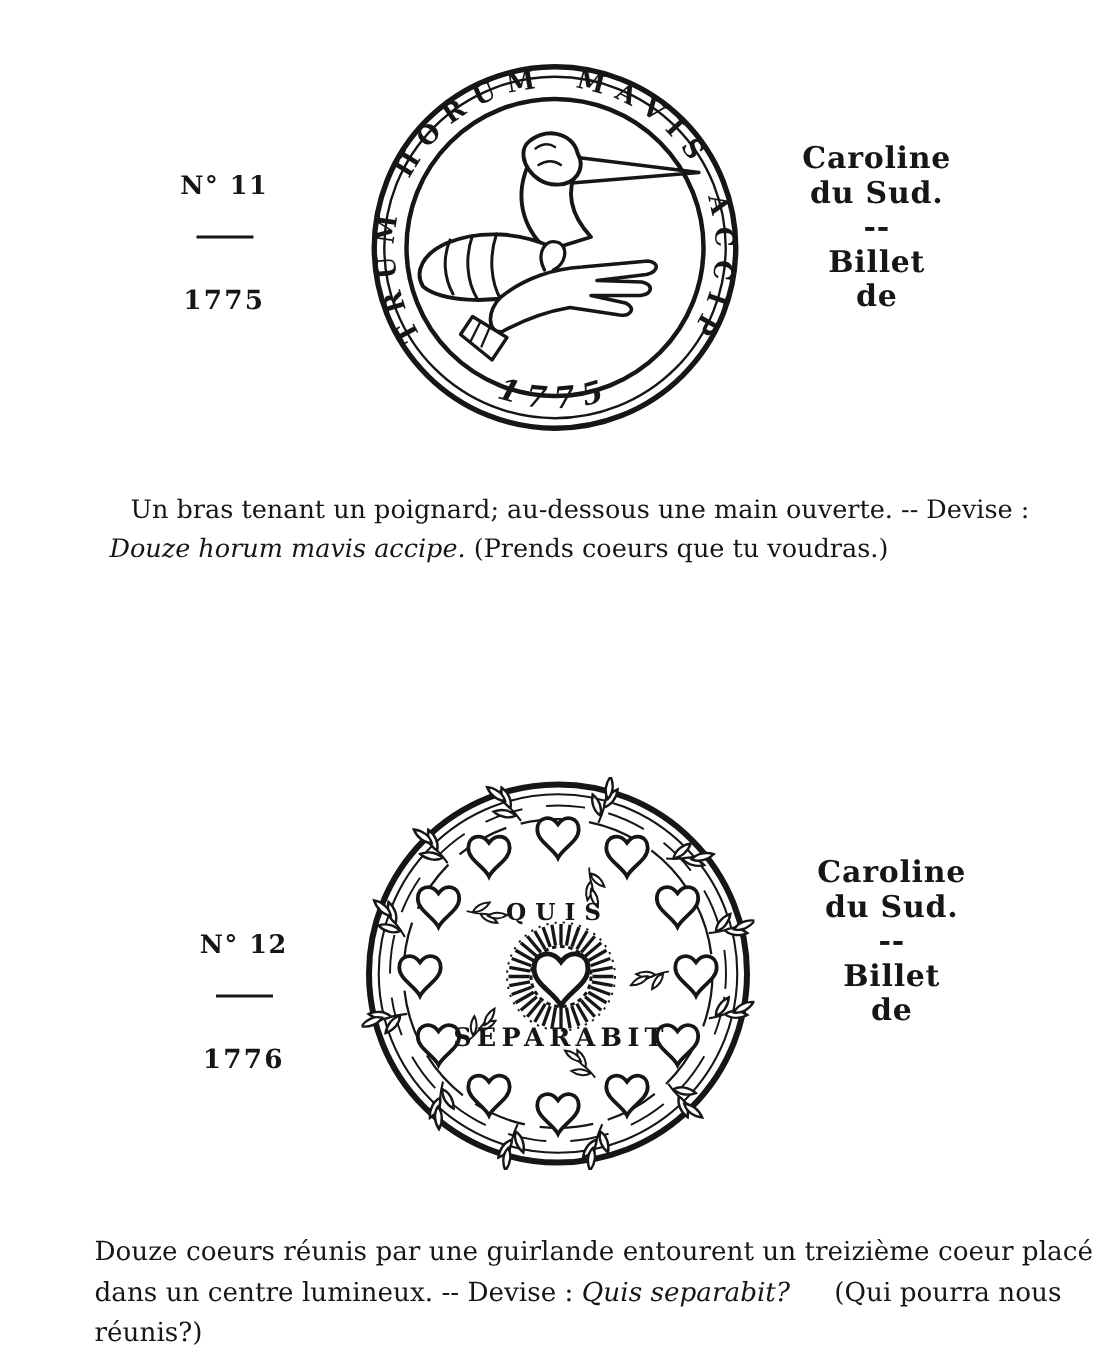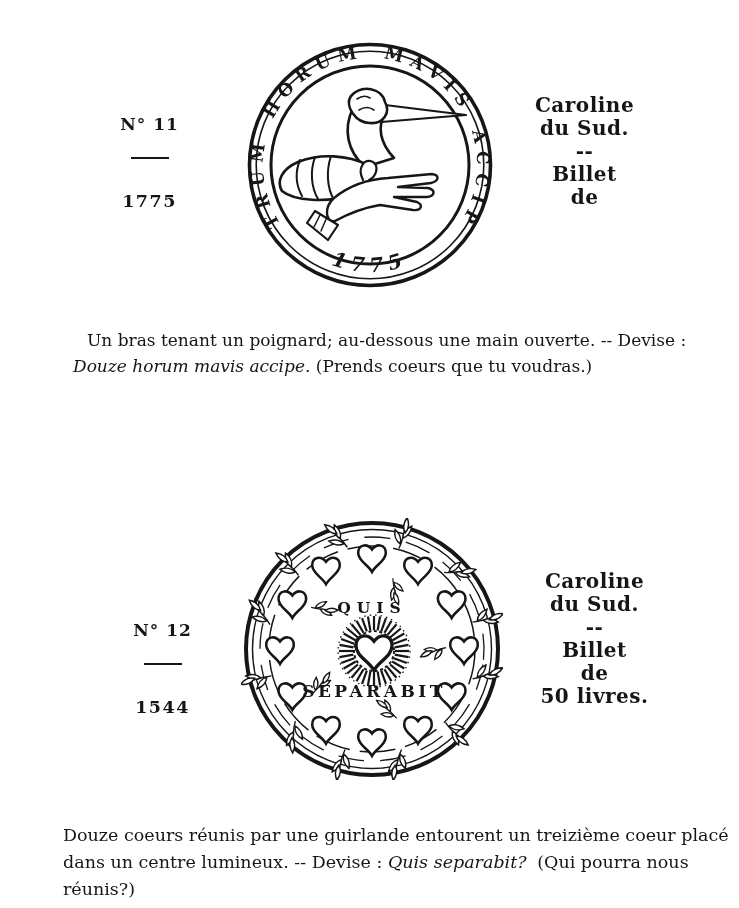--- a/index.html
+++ b/index.html
@@ -11,21 +11,21 @@
   .label-block{position:absolute;width:135px;text-align:center;}
   .label-num{font-weight:bold;font-size:17px;line-height:21px;letter-spacing:1px;}
   .label-rule{width:38px;border:none;border-top:2px solid #161616;margin:22px auto 0;}
   .label-year{font-weight:bold;font-size:17.5px;margin-top:32px;letter-spacing:1.5px;}
   .region-block{position:absolute;width:165px;text-align:center;
     font-weight:bold;font-size:20px;line-height:23px;letter-spacing:.5px;}
   .caption{position:absolute;font-size:17px;}
   .cap-line{white-space:nowrap;line-height:26px;}
   #caption2 .cap-line{line-height:27px;}
   .indent{padding-left:14px;display:inline-block;}
-  .gap2{margin-left:5px;}
+  .gap2{margin-left:24px;}
   em{font-style:italic;}
   .seal{position:absolute;}
   .seal text{font-family:"DejaVu Serif","Liberation Serif",serif;fill:#161616;}
   .motto-arc{font-size:17px;font-weight:bold;letter-spacing:7.5px;word-spacing:5px;}
   .date-arc{font-size:20px;font-weight:bold;font-style:italic;letter-spacing:6px;}
   .quis{font-size:15.5px;font-weight:bold;letter-spacing:6px;}
   .separabit{font-size:17px;font-weight:bold;letter-spacing:3.5px;}
 </style>
 </head>
 <body>
@@ -89,21 +89,21 @@
   </div>
   <div class="cap-line">
     <em>Douze horum mavis accipe.</em>
     <span>(Prends coeurs que tu voudras.)</span>
   </div>
 </div>
 
 <div class="label-block" id="label2" style="left:95px;top:600px;margin-top:20px;">
   <div class="label-num">N° 12</div>
   <hr class="label-rule">
-  <div class="label-year">1544</div>
+  <div class="label-year">1776</div>
 </div>
 
 <svg class="seal" id="seal2" style="left:241px;top:518px;" width="262" height="262" viewBox="-131 -131 262 262">
   <defs>
     <path id="heart" d="M0,13 C-3,7 -12,3.5 -12,-3.5 C-12,-10.5 -4.5,-12.5 0,-6.5 C4.5,-12.5 12,-10.5 12,-3.5 C12,3.5 3,7 0,13 Z" fill="#ffffff" stroke="#161616" stroke-width="2.2"></path>
     <path id="leaf" d="M0,0 C3,-4 3,-10 0,-15 C-3,-10 -3,-4 0,0 Z" fill="#ffffff" stroke="#161616" stroke-width="1.6"></path>
     <g id="sprig">
       <path d="M0,5 Q2,-6 0,-17" fill="none" stroke="#161616" stroke-width="1.4"></path>
       <use href="#leaf" transform="rotate(-35)"></use>
       <use href="#leaf" transform="translate(1,-6) rotate(22)"></use>
@@ -198,21 +198,20 @@
   <text class="quis" x="0" y="-36" text-anchor="middle">QUIS</text>
   <text class="separabit" x="2" y="48" text-anchor="middle">SEPARABIT</text>
 </svg>
 
 <div class="region-block" id="region2" style="left:512px;top:570px;">
   <div>Caroline</div>
   <div>du Sud.</div>
   <div>--</div>
   <div>Billet</div>
   <div>de</div>
-  <div>50 livres.</div>
 </div>
 
 <div class="caption" id="caption2" style="left:63px;top:822px;width:670px;font-size:17.5px;">
   <div class="cap-line">
     <span>Douze coeurs réunis par une guirlande entourent un treizième coeur placé</span>
   </div>
   <div class="cap-line">
     <span>dans un centre lumineux. -- Devise :</span>
     <em>Quis separabit?</em>
     <span class="gap2">(Qui pourra nous</span>

